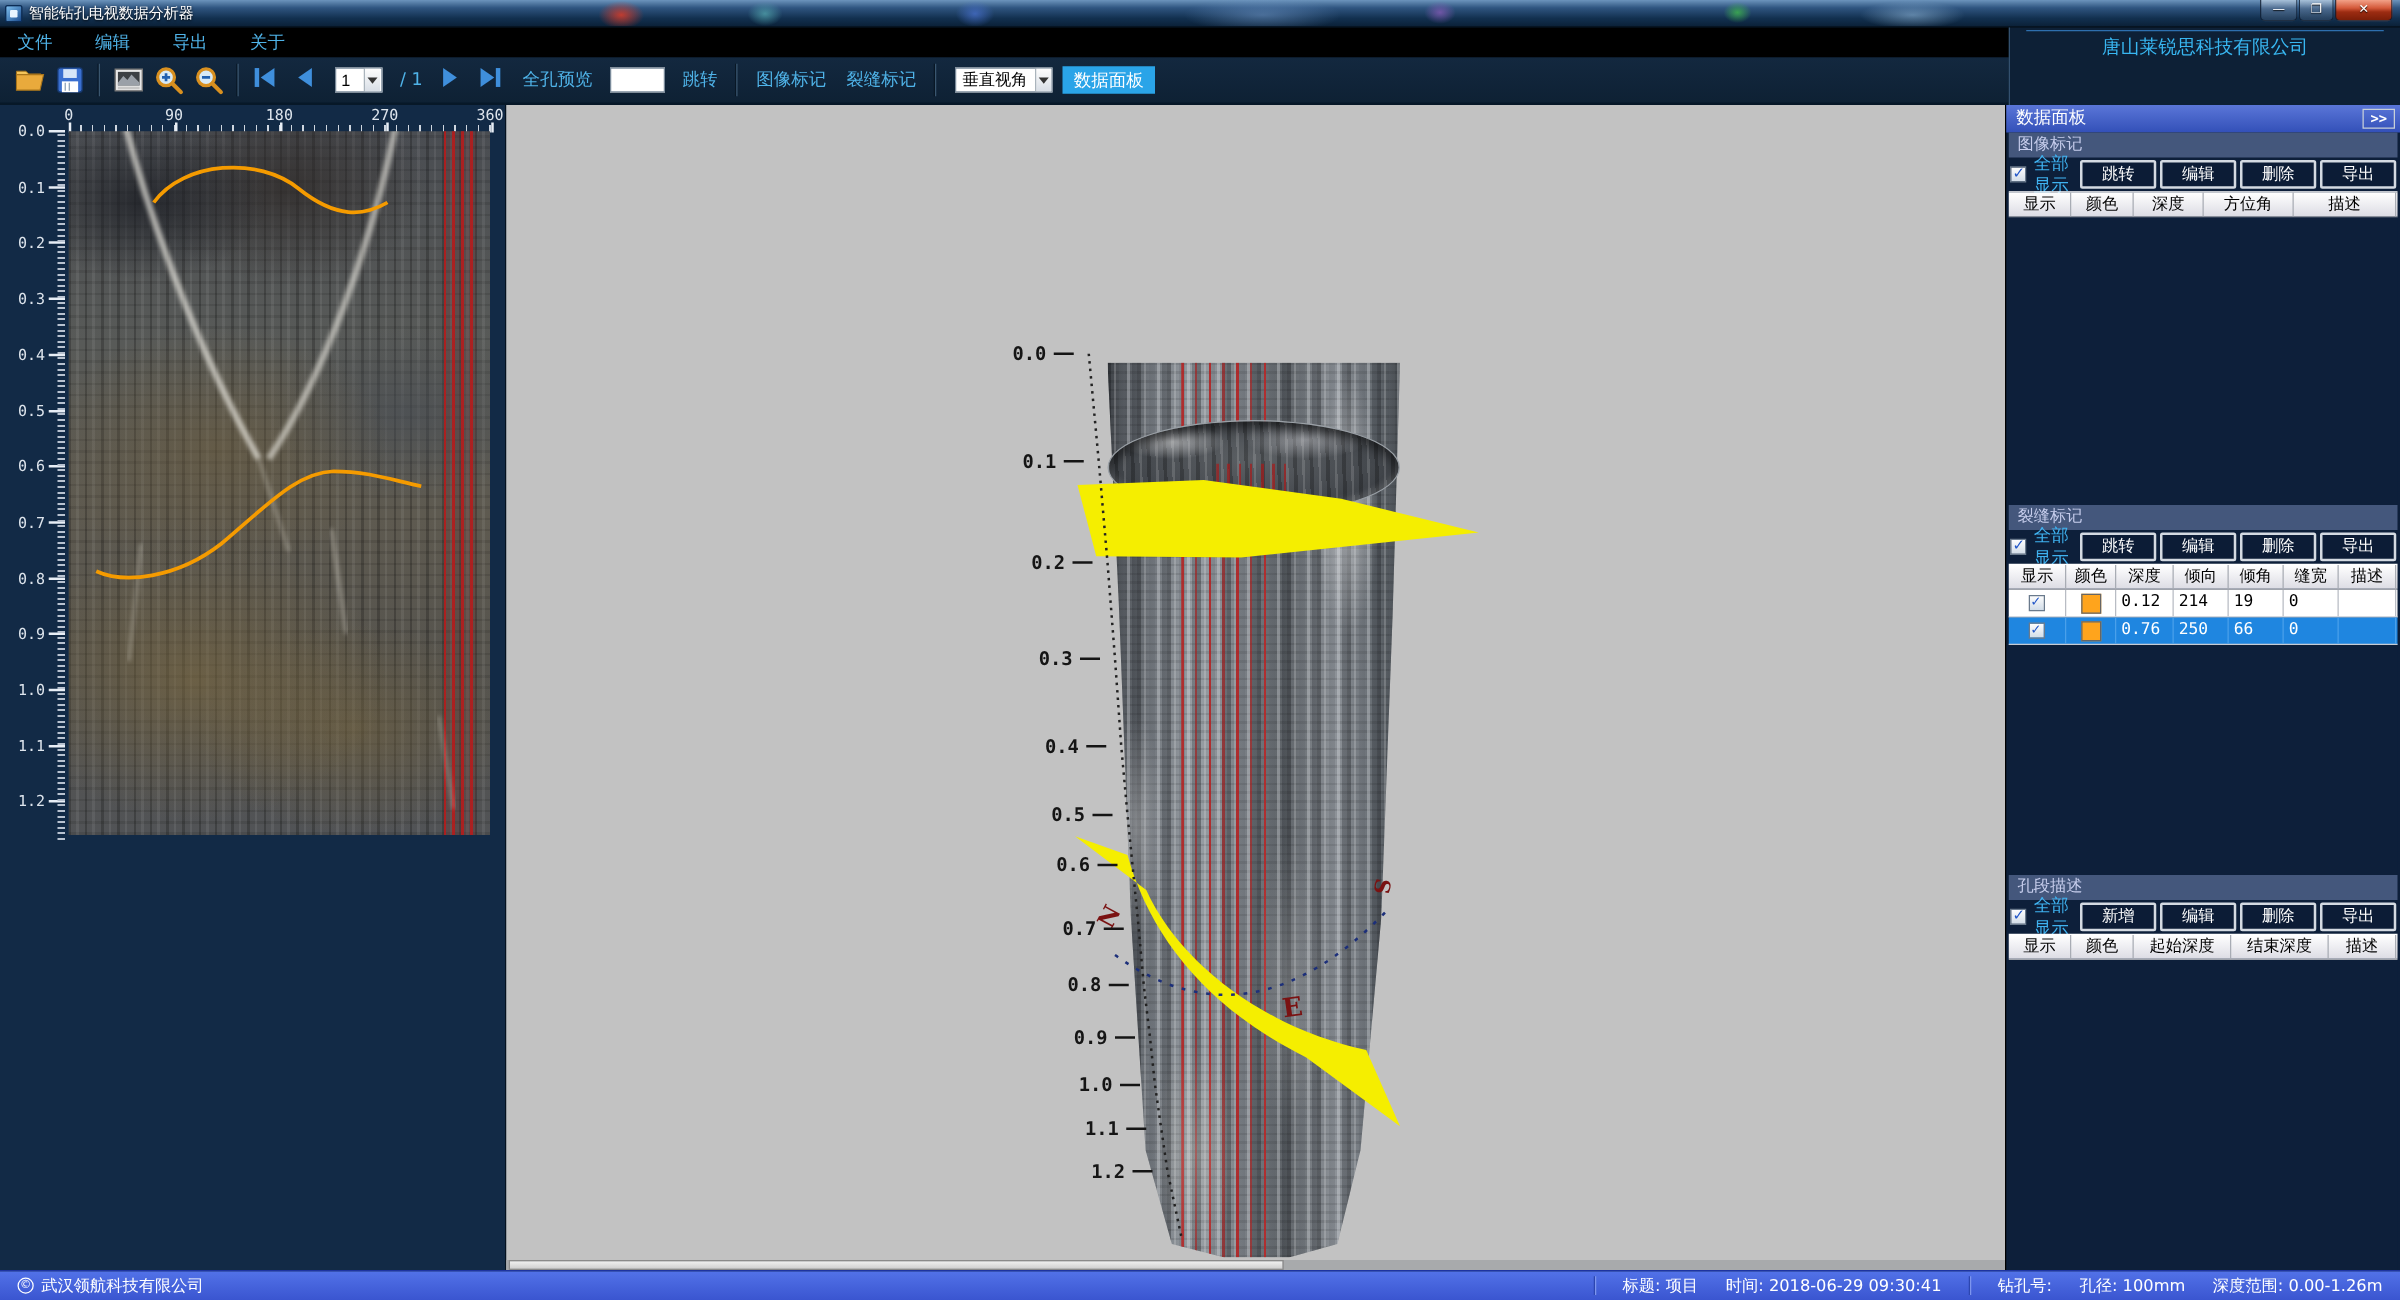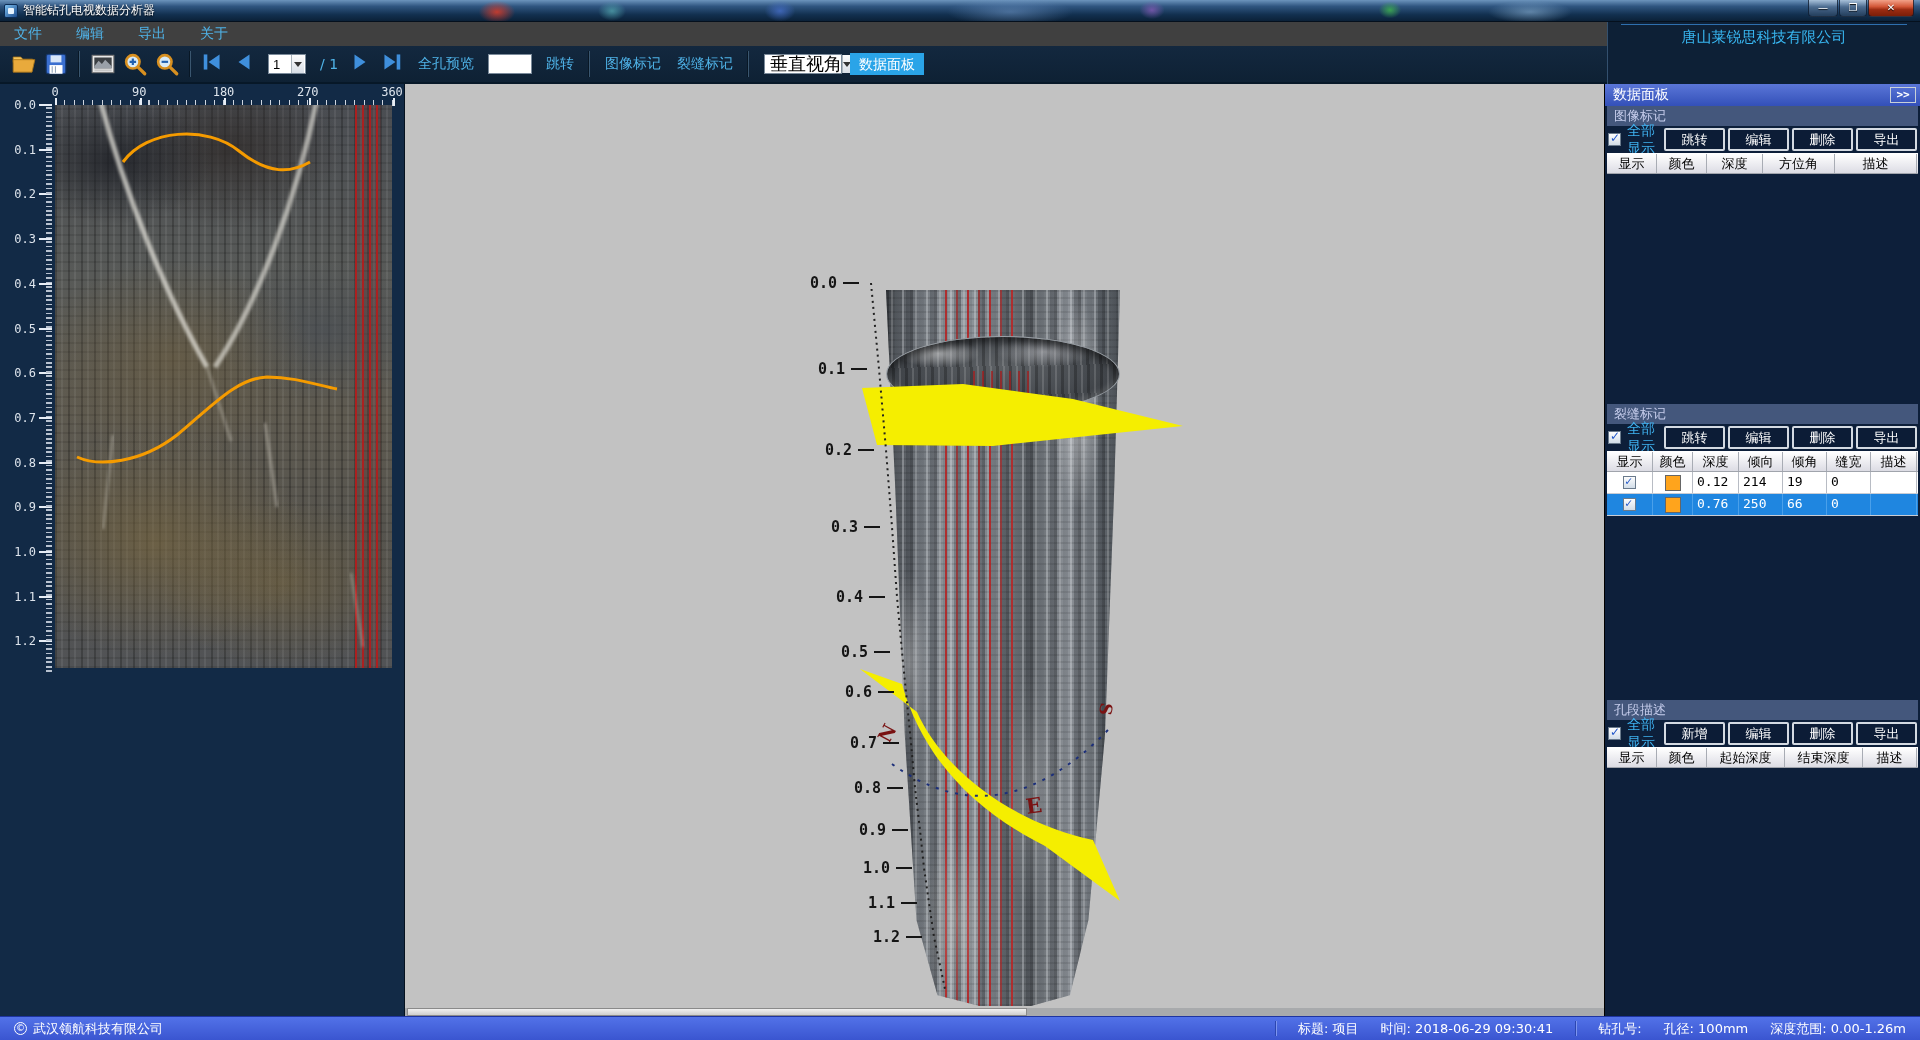--- a/index.html
+++ b/index.html
@@ -24,38 +24,38 @@
   .app-ico::after{content:"";position:absolute;left:3px;top:3px;width:6px;height:6px;background:#e8f4ff;border-radius:1px}
   .win-title{text-shadow:0 1px 2px #000}
   .winbtns{position:absolute;right:6px;top:0;display:flex}
   .wb{height:17px;border:1px solid rgba(10,25,45,.8);border-top:none;border-radius:0 0 4px 4px;
     background:linear-gradient(180deg,rgba(225,235,245,.5),rgba(130,150,175,.35) 45%,rgba(70,95,125,.4));
     color:#fff;font-size:10px;line-height:15px;text-align:center;text-shadow:0 1px 1px #000;margin-left:1px}
   .wb.min{width:30px}.wb.max{width:28px}
   .wb.close{width:46px;background:linear-gradient(180deg,#f2a188,#d4593a 40%,#9c2c12 60%,#7c1e08)}
 
   
-  .menubar{position:absolute;left:0;top:22px;width:1920px;height:24px;background:#404040;
+  .menubar{position:absolute;left:0;top:22px;width:1920px;height:24px;background:#000000;
     display:flex;align-items:center;gap:34px;padding-left:14px}
   .menu-item{color:#4fb3e8;font-size:14px;cursor:default}
   .toolbar{position:absolute;left:0;top:46px;width:1920px;height:38px;
     background:linear-gradient(#13283f,#0e2134);border-bottom:2px solid #071828;
     display:flex;align-items:center;padding-left:8px}
   .tb-ico{width:26px;height:26px;margin:0 3px;display:inline-block}
   .tb-sep{width:1px;height:26px;background:#3a566f;box-shadow:-1px 0 0 #081725;margin:0 7px}
   .tb-txt{color:#4fb3e8;font-size:14px;margin:0 8px;white-space:nowrap}
   .page-combo,.view-combo{height:20px;background:#fff;border:1px solid #7a8a9a;display:flex;align-items:center}
   .page-combo{width:38px;margin:0 6px}
   .page-combo input{width:22px;border:none;outline:none;font-size:13px;padding-left:4px;background:transparent}
   .combo-arr{width:13px;height:100%;background:linear-gradient(#fdfdfd,#d8dee6);border-left:1px solid #aab4bc;
     display:flex;align-items:center;justify-content:center}
   .combo-arr::after{content:"";border:4px solid transparent;border-top:5px solid #333;margin-top:4px}
   .jump-input{width:44px;height:20px;background:#fff;border:1px solid #7a8a9a;margin:0 6px;font-size:13px;padding:0 3px}
   .view-combo{width:78px;margin:0 8px}
-  .view-combo .vc-label{flex:1;color:#000;font-size:18px;padding-left:5px;white-space:nowrap}
+  .view-combo .vc-label{flex:1;color:#000;font-size:13px;padding-left:5px;white-space:nowrap}
   .tb-btn-active{height:22px;padding:0 9px;background:#2aa4e8;color:#fff;font-size:14px;border:none;line-height:22px}
 
   
   .brand{position:absolute;left:1607px;top:22px;width:313px;height:62px;background:#0d2036;
     border-left:1px solid #33506e;text-align:center;z-index:6}
   .brand-title{color:#f2a51c;font-size:21px;font-weight:bold;margin-top:4px;letter-spacing:1px}
   .brand-rule{width:286px;margin:2px auto 3px;border-bottom:1px solid #2e6fae}
   .brand-co{color:#38b6f0;font-size:15px}
 
   

